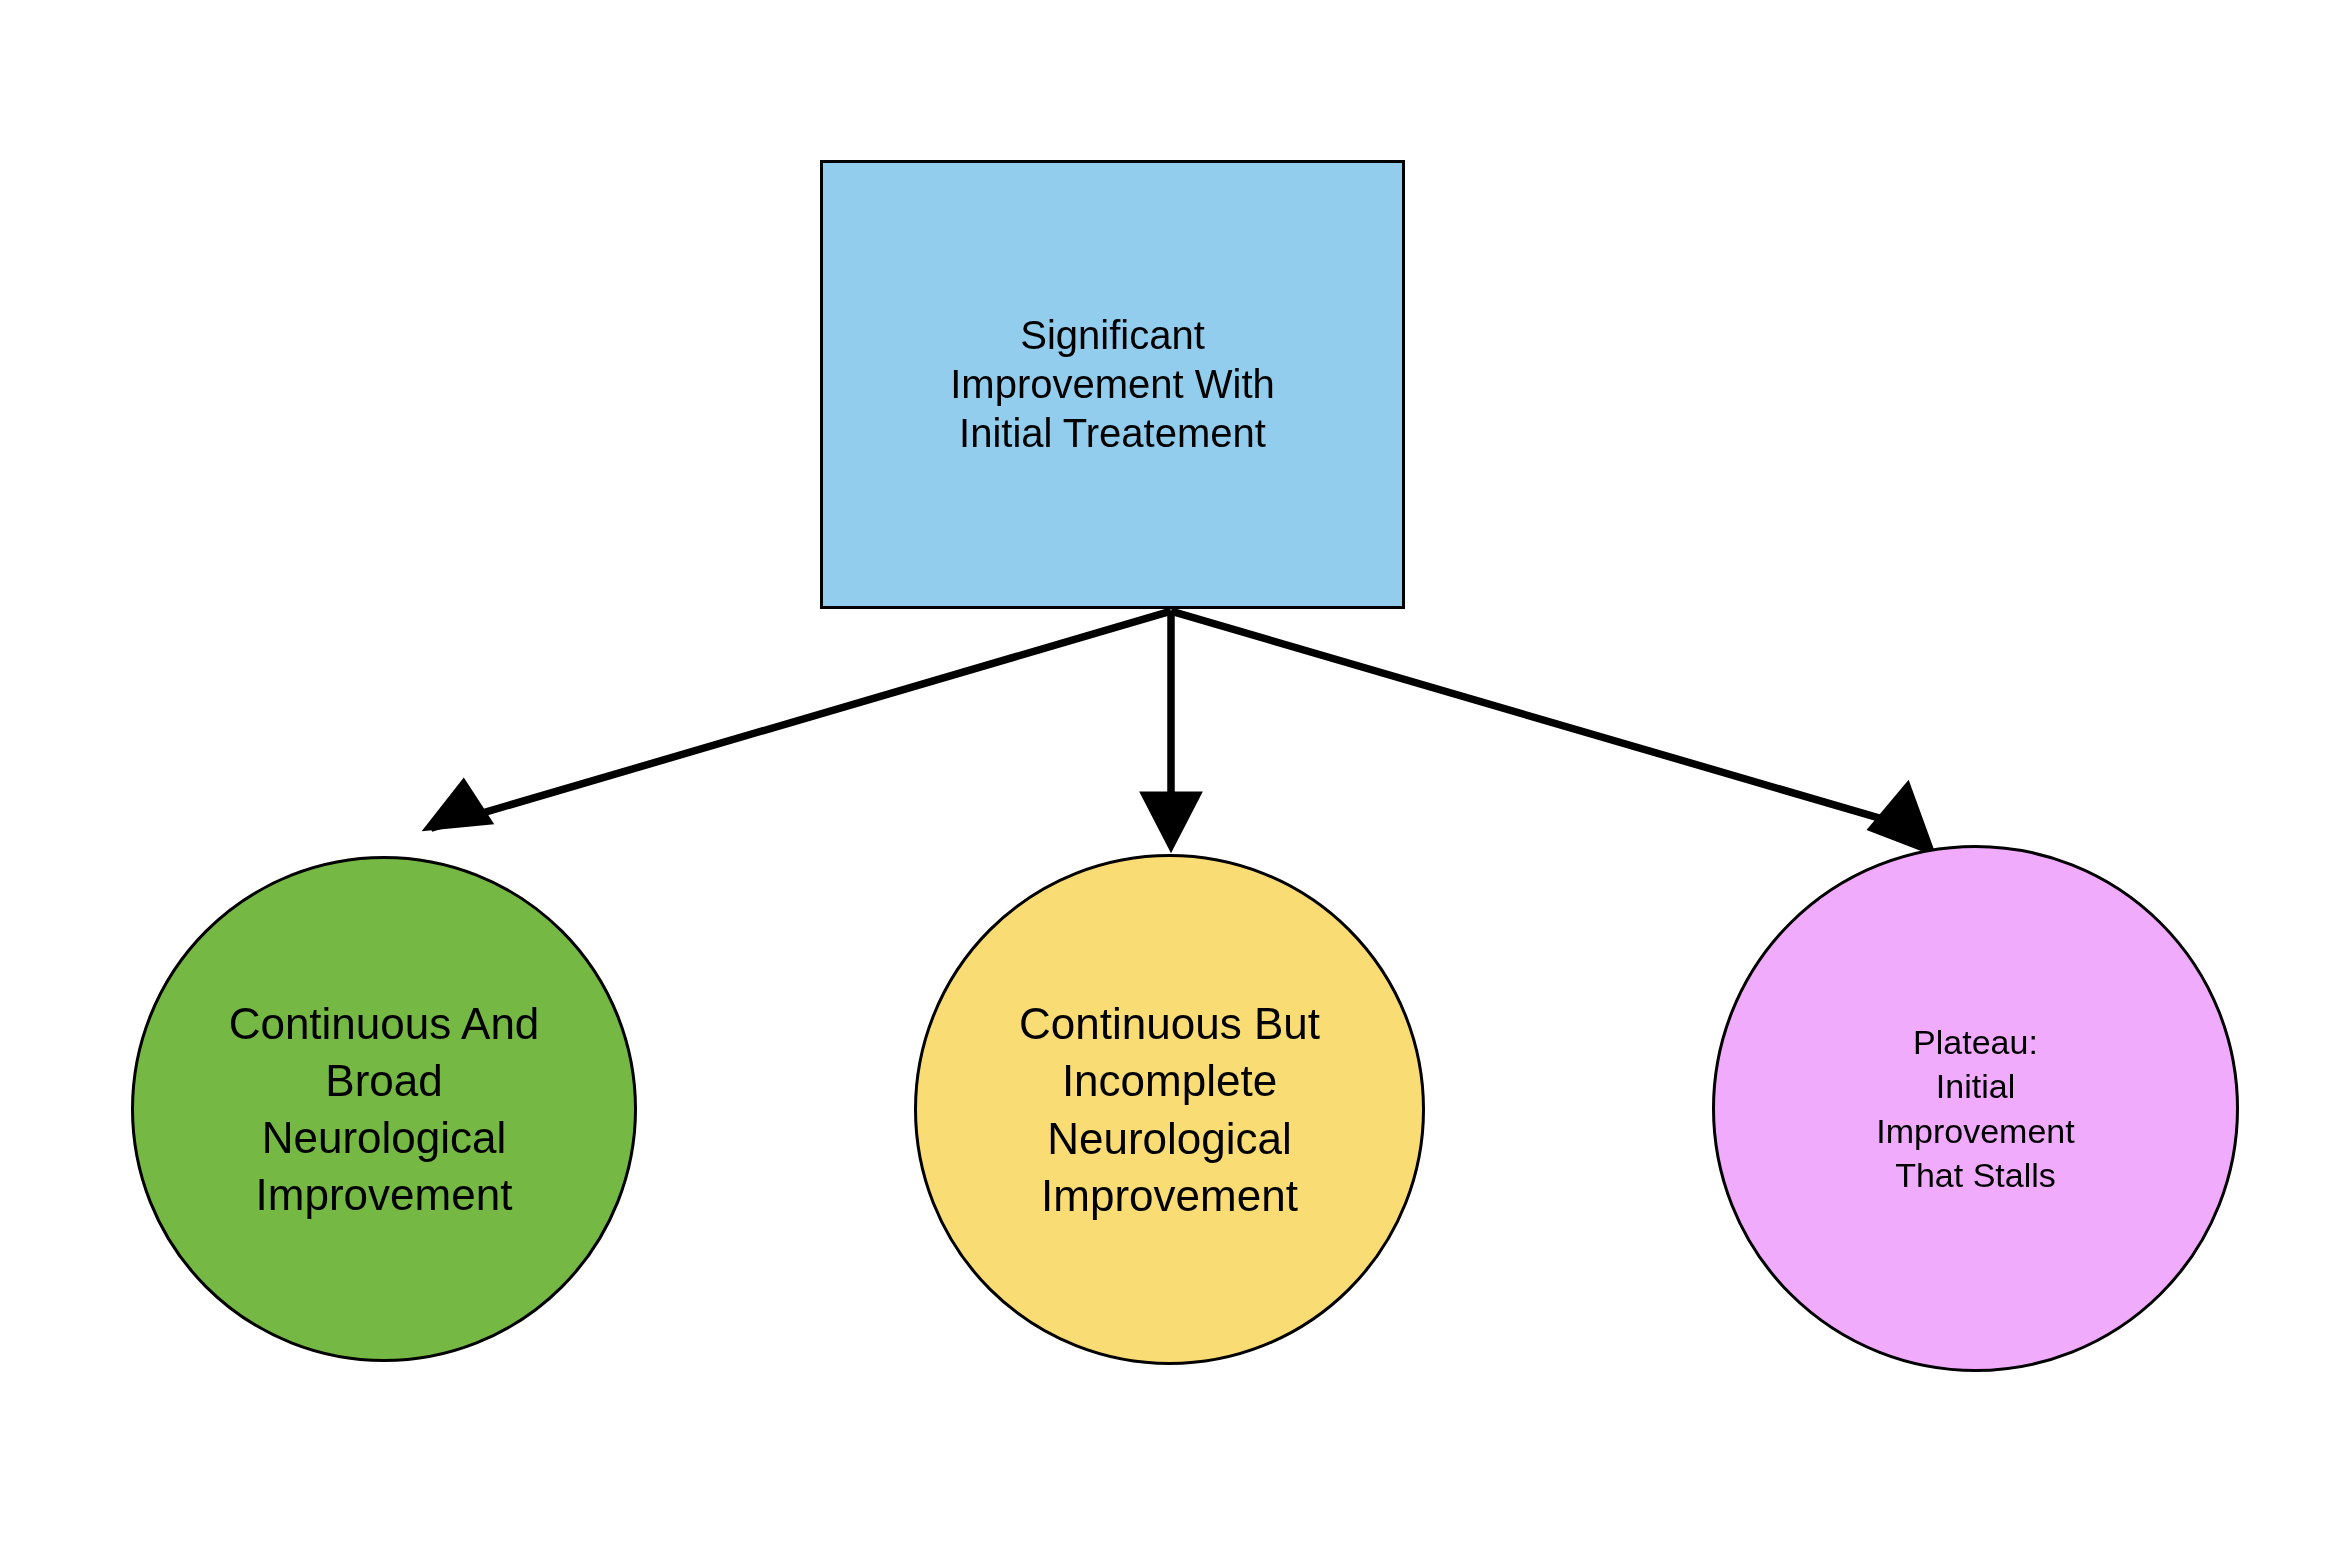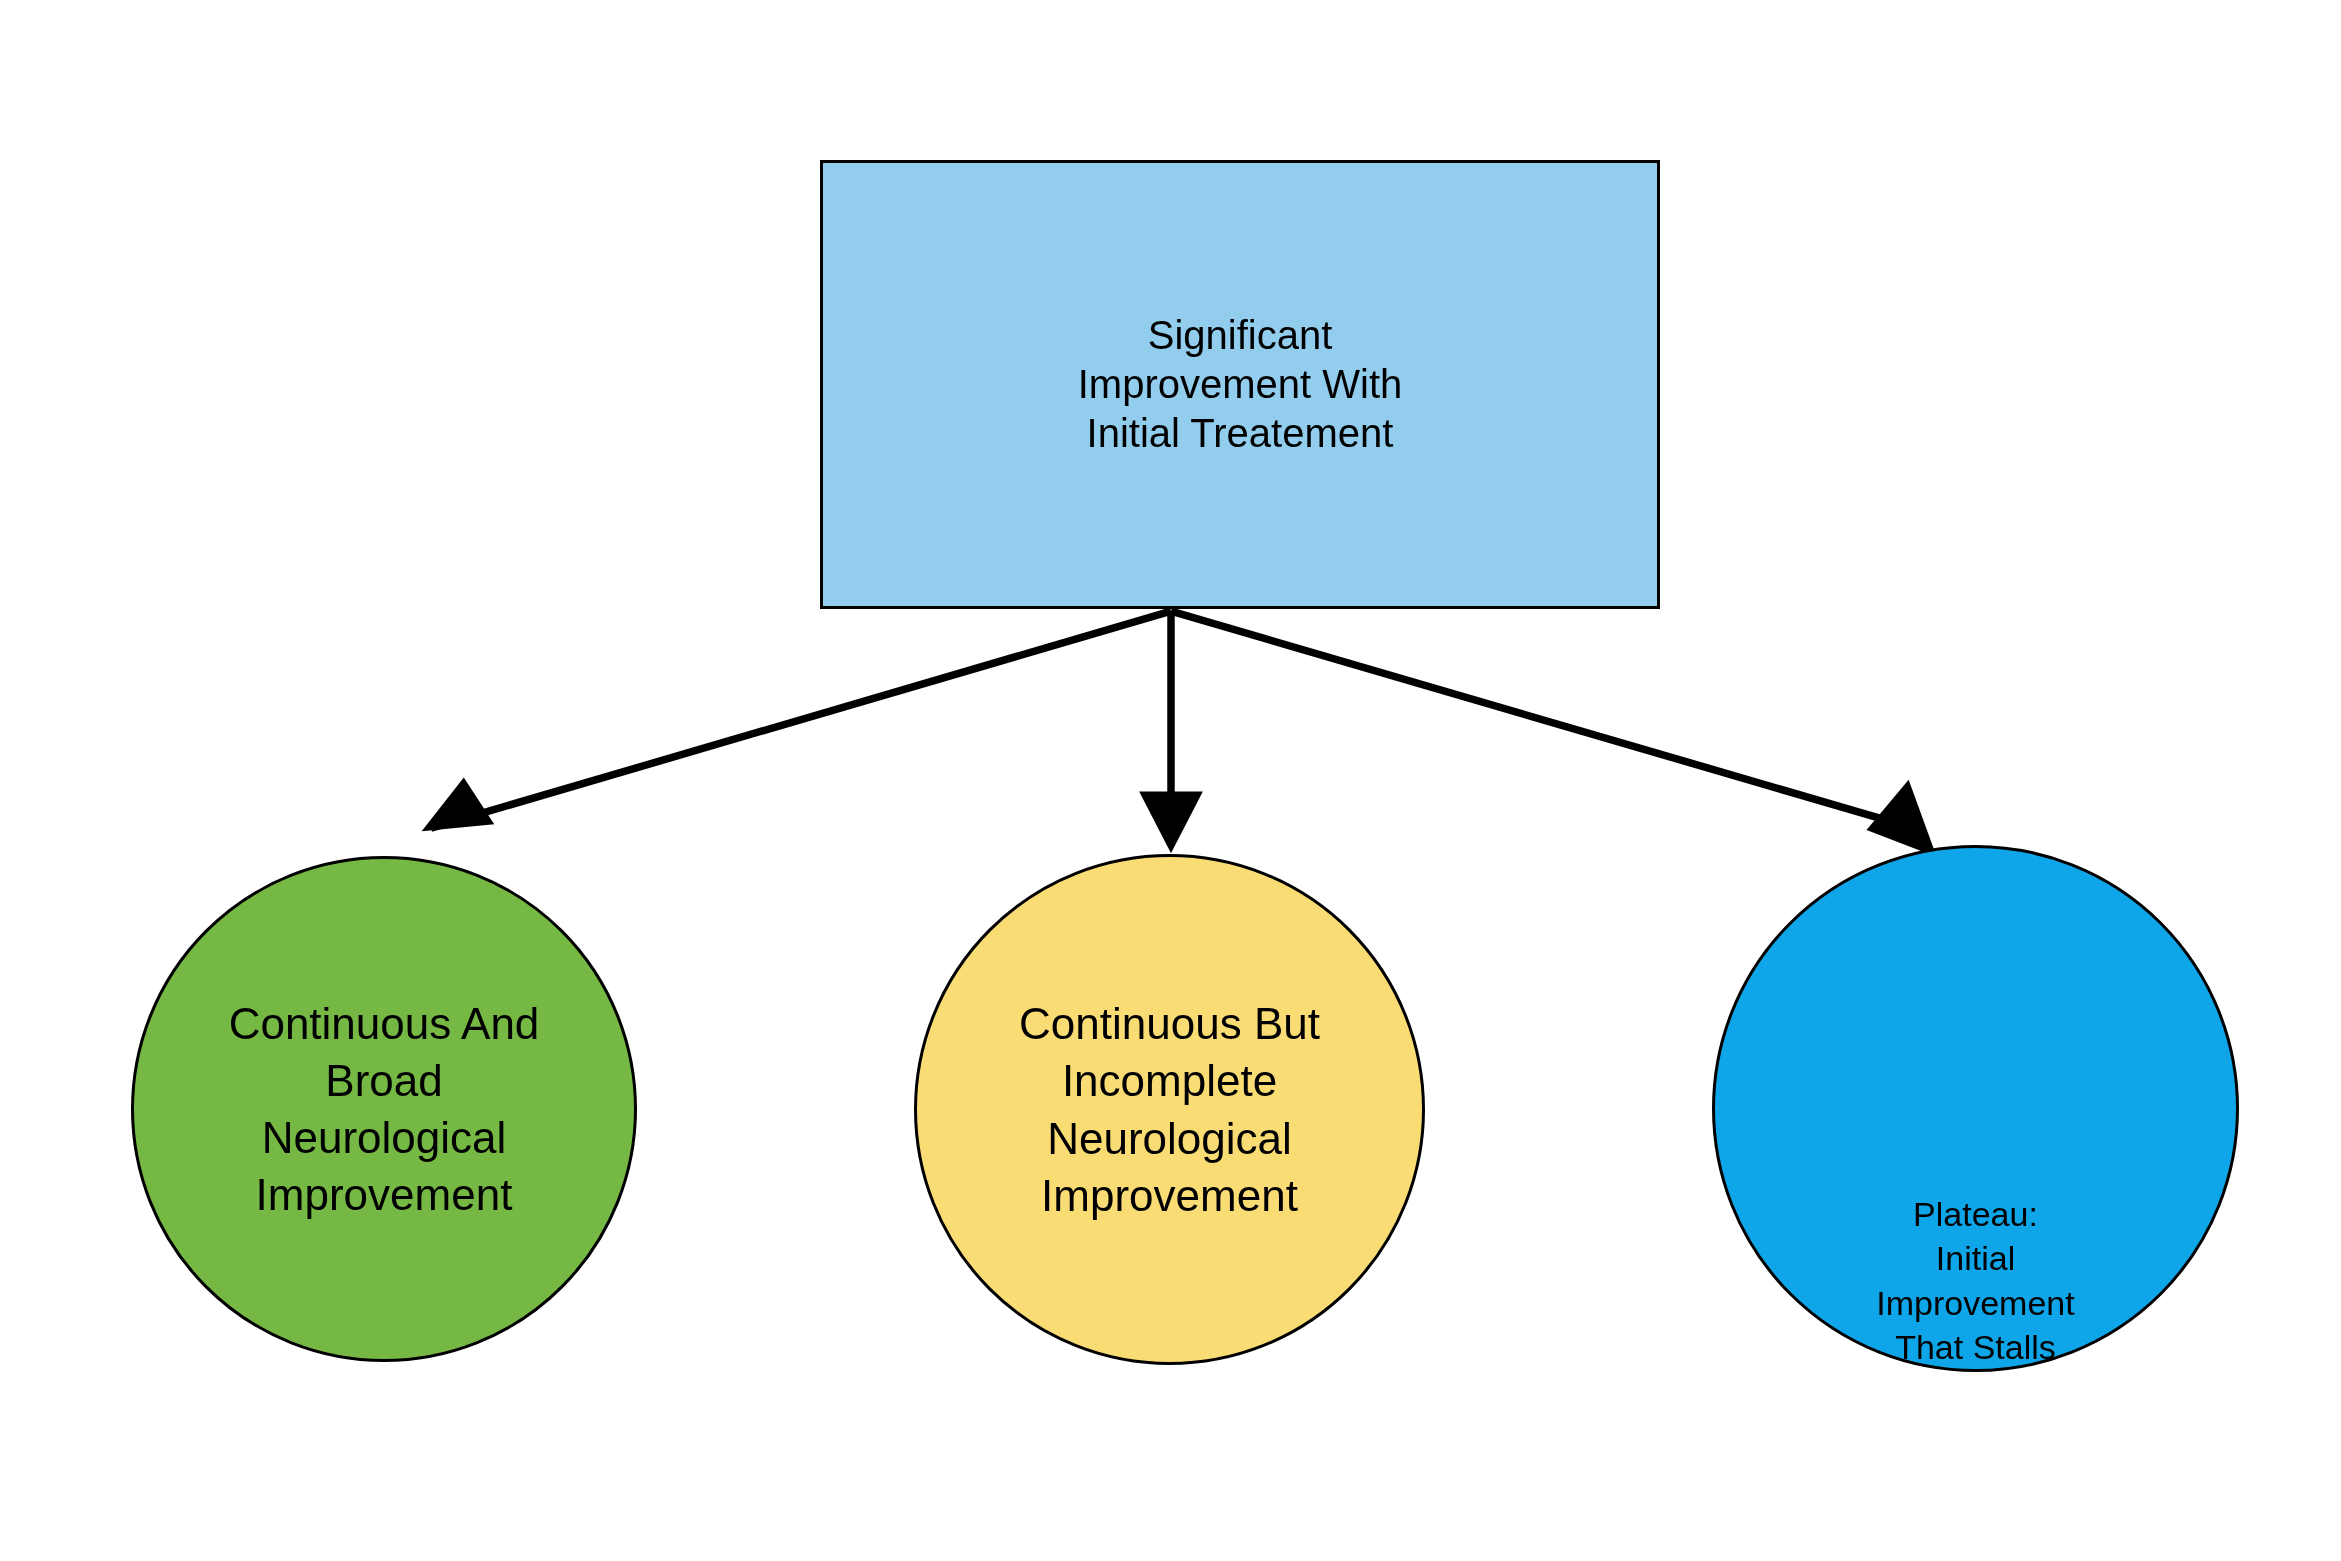--- a/index.html
+++ b/index.html
@@ -29,21 +29,21 @@
     display: flex;
     align-items: center;
     justify-content: center;
     text-align: center;
     color: #000000;
     border: 3.7px solid #000000;
   }
   .node-box {
     left: 820px;
     top: 160px;
-    width: 840px;
+    width: 585px;
     height: 449px;
     border-radius: 0;
   }
   .node-circle {
     border-radius: 50%;
   }
   .node-green {
     left: 131px;
     top: 856px;
     width: 506px;
@@ -117,21 +117,21 @@
 Improvement</span>
   </div>
 
   <div class="node node-circle node-yellow" style="background-color: rgb(250, 220, 117);">
     <span class="node-label circle-label">Continuous But
 Incomplete
 Neurological
 Improvement</span>
   </div>
 
-  <div class="node node-circle node-orange" style="background-color: #0ea5e9; align-items: flex-end;">
+  <div class="node node-circle node-orange" style="background-color: #f0abfc;">
     <span class="node-label circle-label-wide">Plateau:
 Initial
 Improvement
 That Stalls</span>
   </div>
 
 </div>
 
 
 </body></html>

